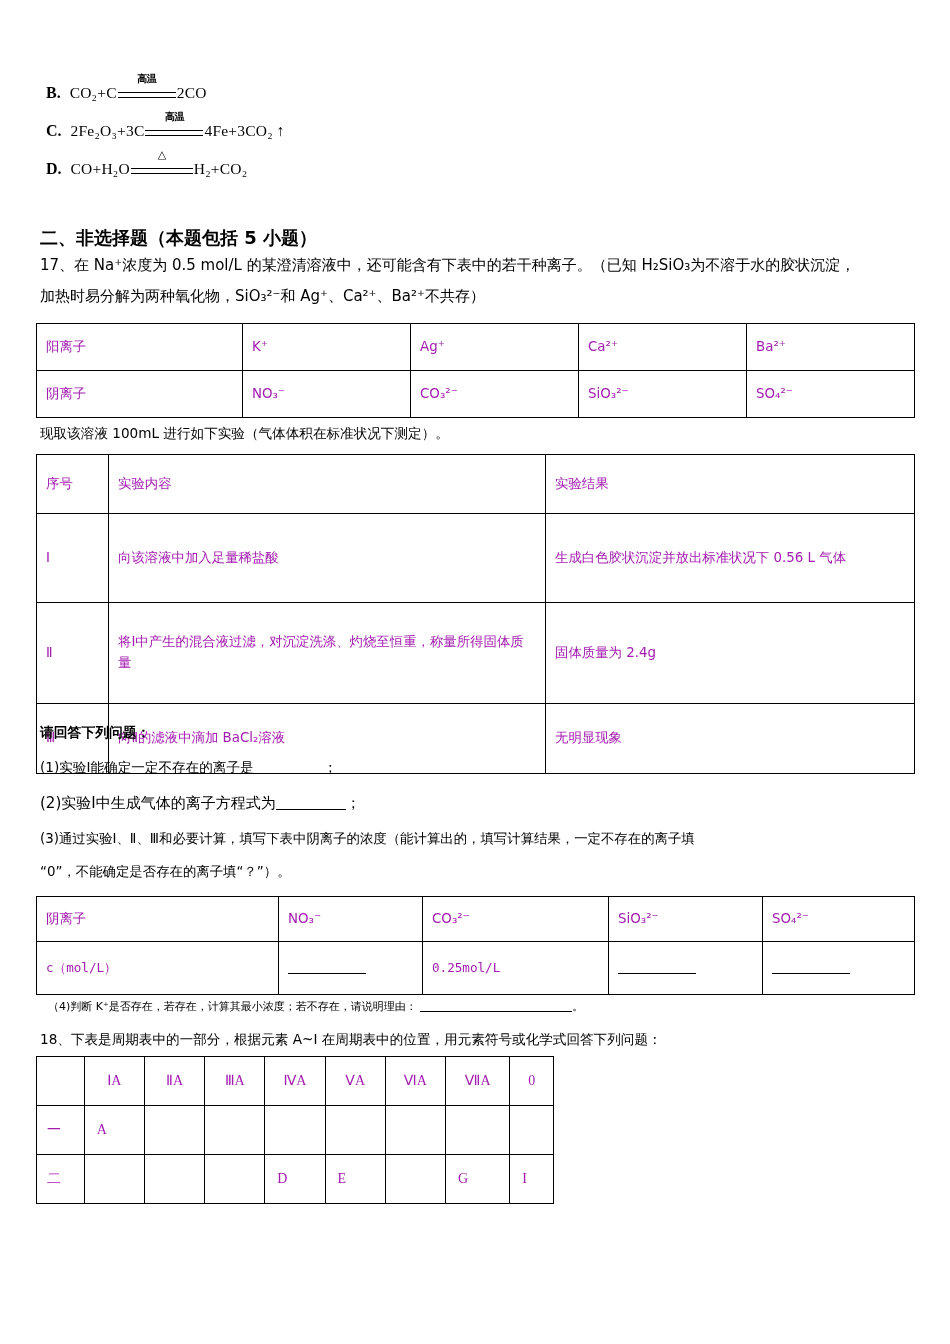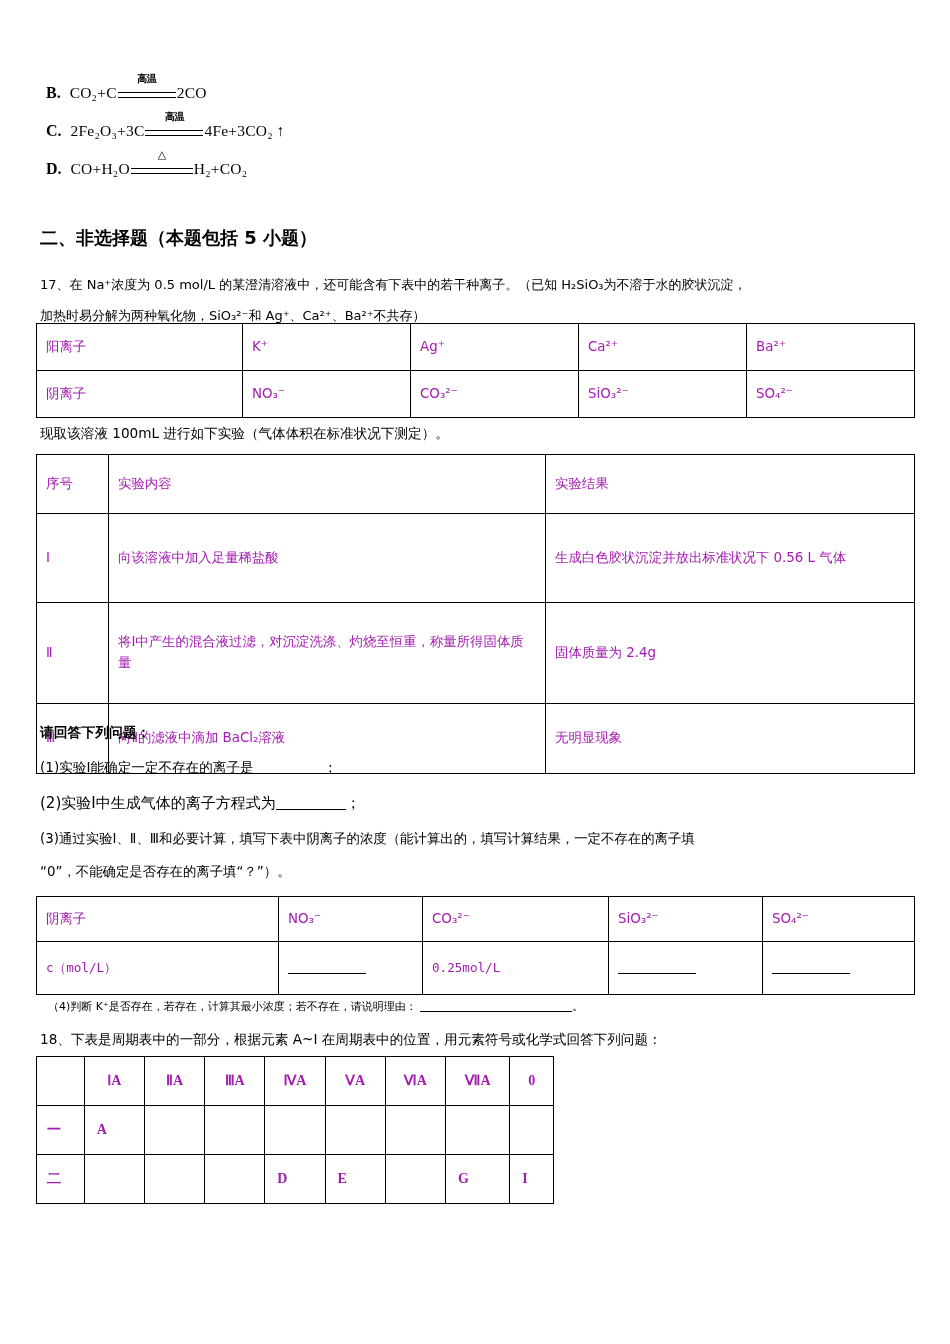--- a/index.html
+++ b/index.html
@@ -84,21 +84,21 @@
   
   .txt {
     position: absolute;
     font-family: "DejaVu Sans", sans-serif;
     font-size: 18px;
     line-height: 1.5;
     color: #000;
     white-space: nowrap;
   }
   .txt.bold { font-weight: bold; }
-  .sm { font-size: 13px; margin-top: 21px; }
+  .sm { font-size: 15px; }
 
   .blank {
     display: inline-block;
     border-bottom: 1.3px solid #000;
     vertical-align: -2px;
   }
   .blank.w70 { width: 70px; }
   .blank.w150 { width: 152px; }
   .blank.w78 { width: 78px; }
 
@@ -127,21 +127,21 @@
 
   
   #conc-table { left: 36px; top: 896px; width: 878px; }
   #conc-table td { height: 30px; }
 
   
   #periodic-table { left: 36px; top: 1056px; width: 518px; }
   #periodic-table td {
     text-align: center;
     font-family: "Liberation Serif", serif;
-    font-weight: bold;
+    font-weight: normal;
     font-size: 14px;
     height: 40px;
     padding: 4px 6px;
   }
   #periodic-table td.rowhdr { text-align: left; padding-left: 10px; }
   #periodic-table td.cellval { text-align: left; padding-left: 12px; }
   .mono { font-family: "DejaVu Sans Mono", monospace; font-size: 12.6px; }
 </style>
 </head>
 <body>

